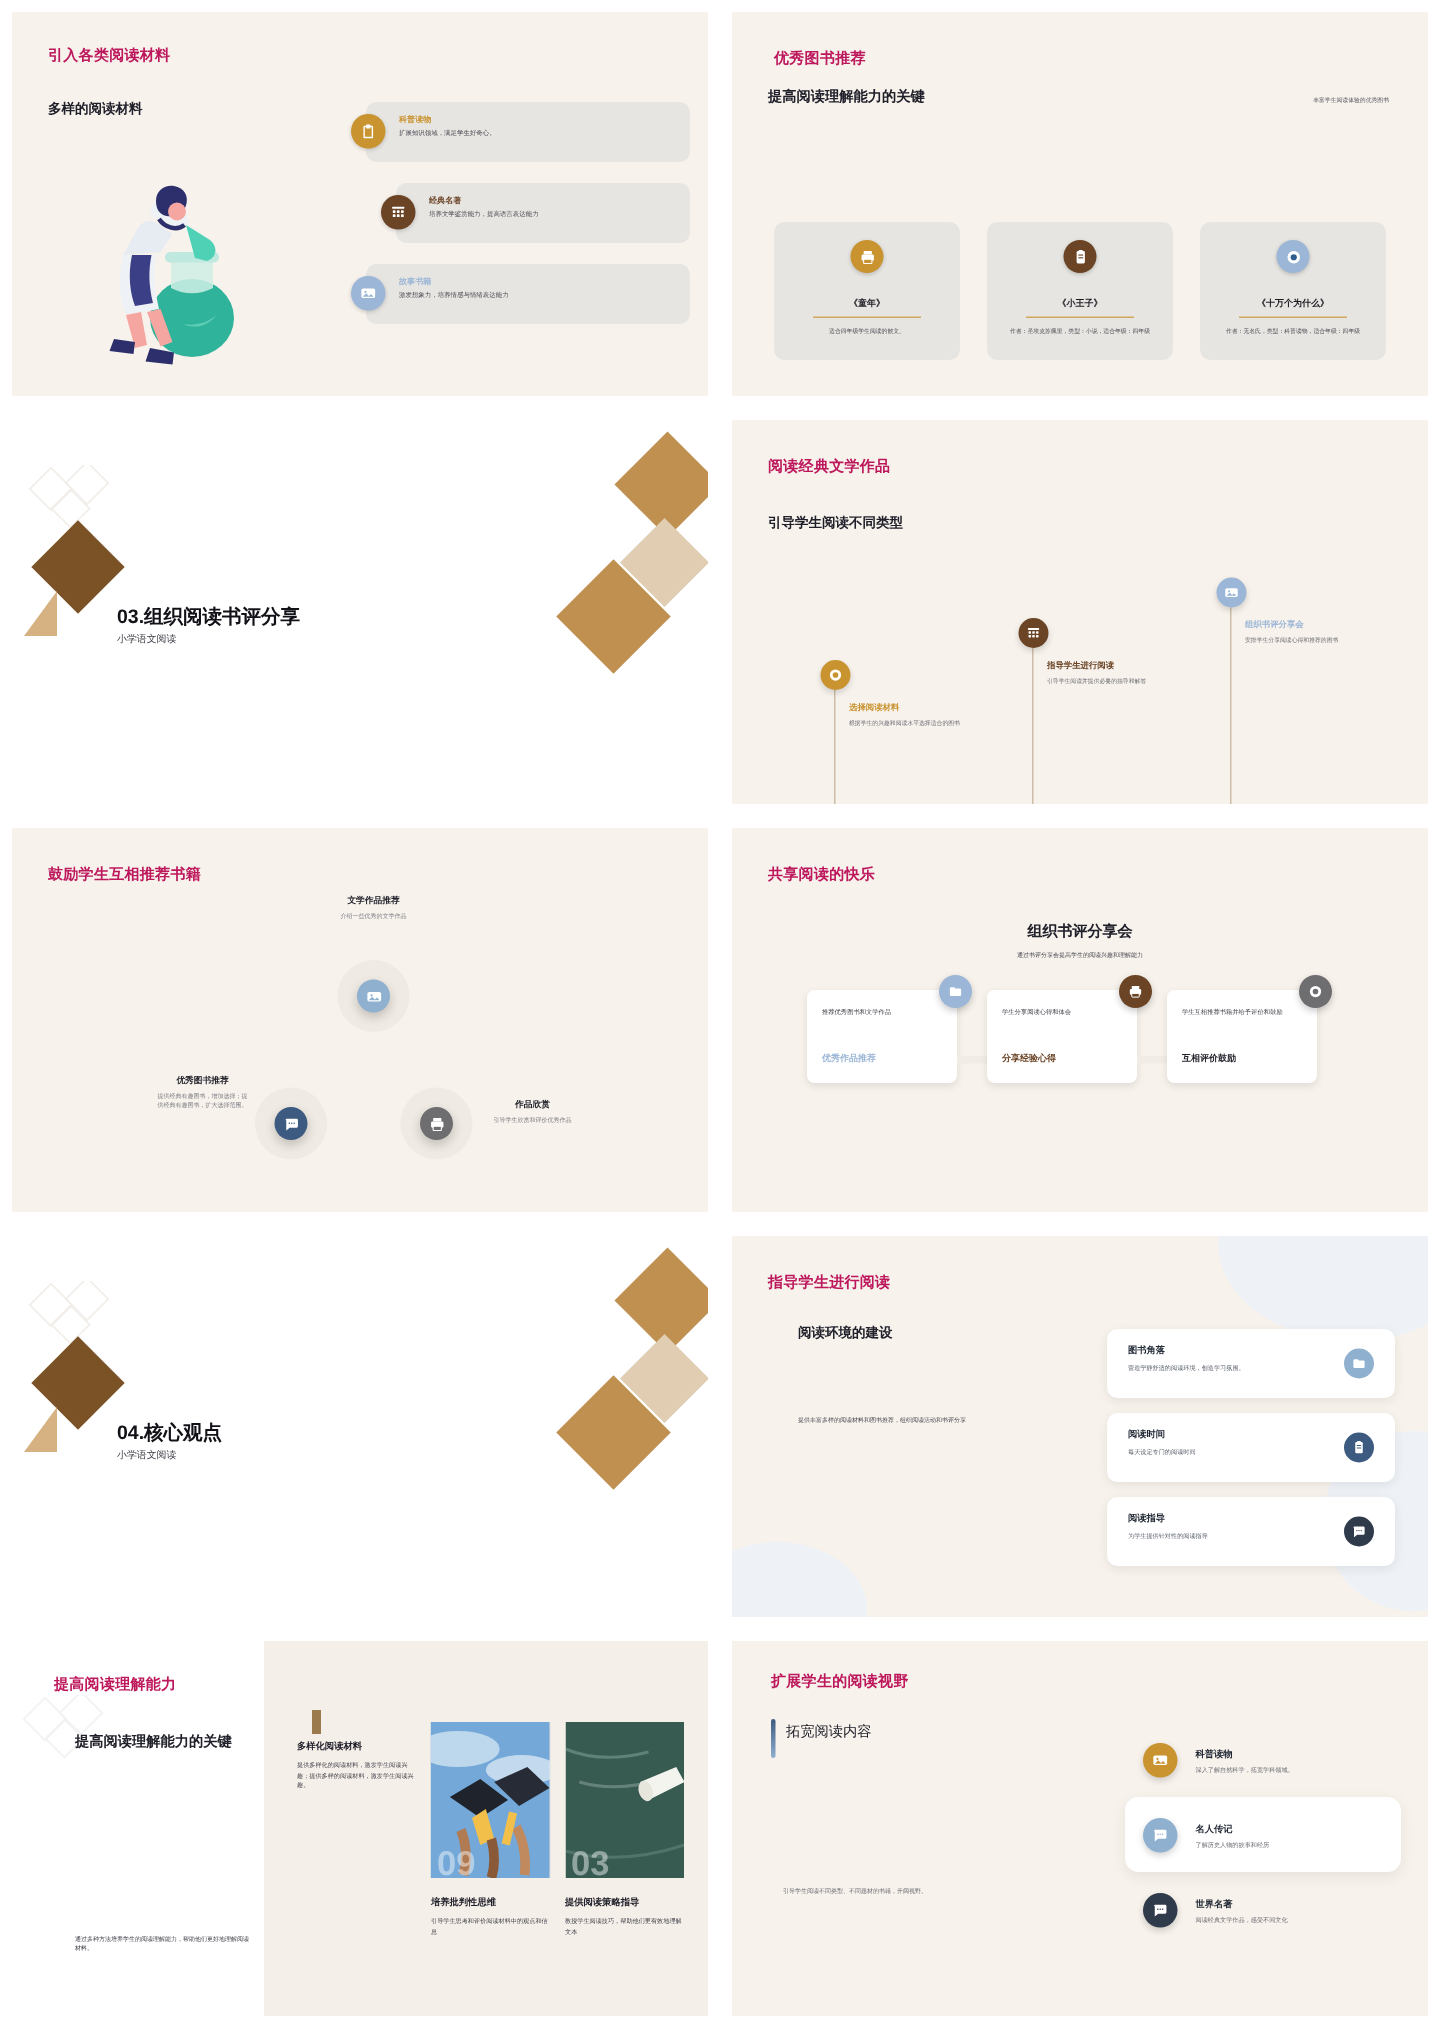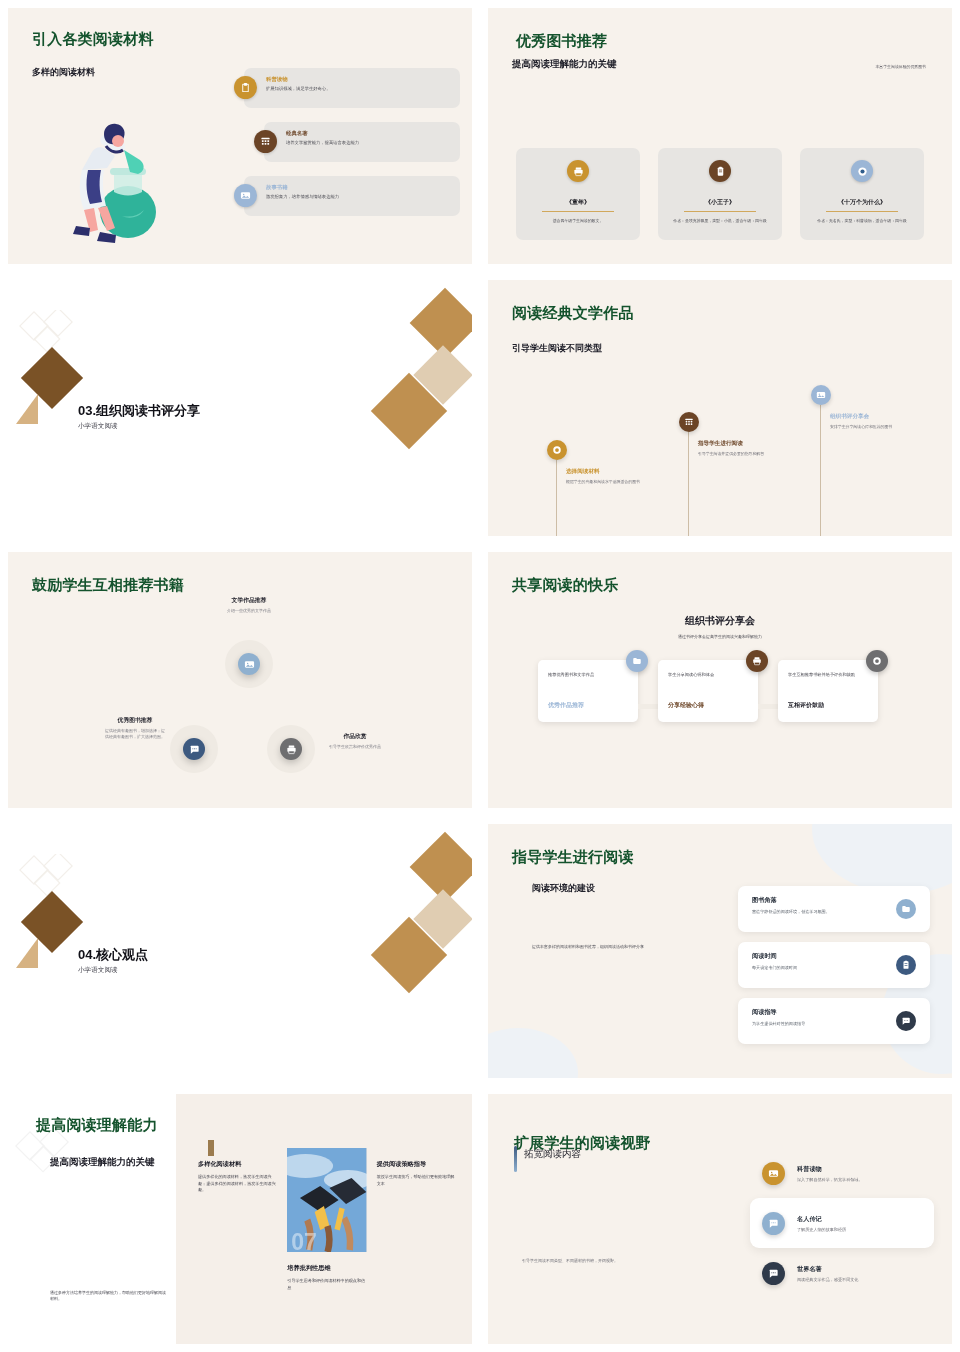--- a/index.html
+++ b/index.html
@@ -8,21 +8,21 @@
 
   .deck { width:960px; height:1352px; display:grid;
           grid-template-columns:480px 480px;
           grid-template-rows:272px 272px 272px 270px 266px; }
 
   .slide { position:relative; overflow:hidden; background:#ffffff; }
   .canvas { position:absolute; left:8px; top:8px; right:8px; bottom:8px;
             background:#f7f2ec; overflow:hidden; }
   .canvas.white { background:#ffffff; }
 
-  .h1 { font-weight:bold; font-size:15px; letter-spacing:.2px; color:#14532d; }
+  .h1 { font-weight:bold; font-size:10px; letter-spacing:.2px; color:#be185d; }
   .tiny { font-size:4.3px; line-height:1.55; color:#4a4a52; }
   .micro { font-size:3.9px; line-height:1.6; color:#6d6d75; }
 
   
   .s1-title { position:absolute; left:24px; top:22px; }
   .s1-sub   { position:absolute; left:24px; top:58px; font-weight:bold; font-size:9px; }
   .s1-list  { position:absolute; left:222px; top:56px; width:230px; }
   .s1-row { position:relative; height:46px; margin-bottom:8px; }
   .s1-card { position:absolute; top:4px; height:40px; border-radius:7px; background:#e7e5e2; }
   .s1-row.a .s1-card { left:14px; right:0; }
@@ -136,21 +136,21 @@
   .s9-cards{ position:absolute; left:190px; top:54px; right:16px; display:flex; gap:10px; }
   .s9-item { flex:1; }
   .s9-photo{ position:relative; width:100%; height:104px; background:#ddd; overflow:hidden; }
   .s9-pin  { position:absolute; left:10px; top:-8px; width:6px; height:16px; z-index:4; }
   .s9-num  { position:absolute; left:4px; bottom:-2px; font-size:23px; font-weight:bold;
              color:rgba(255,255,255,.45); line-height:1; }
   .s9-t    { margin-top:12px; font-weight:bold; font-size:6.2px; }
   .s9-d    { margin-top:5px; font-size:4.1px; line-height:1.6; color:#45454e; }
 
   
-  .s10-title{ position:absolute; left:26px; top:40px;text-align:center; }
+  .s10-title{ position:absolute; left:26px; top:20px;text-align:center; }
   .s10-bar  { position:absolute; left:26px; top:52px; width:3px; height:26px;
               background:linear-gradient(#3d5a80,#8fb0cf); border-radius:2px; }
   .s10-sub  { position:absolute; left:36px; top:54px; font-weight:normal; font-size:9.5px; }
   .s10-desc { position:absolute; left:34px; top:164px; font-size:4px; color:#6d6d75; }
   .s10-list { position:absolute; left:262px; right:18px; top:54px; }
   .s10-row  { position:relative; height:50px; display:flex; align-items:center;
               padding-left:12px; border-radius:9px; }
   .s10-row.card{ background:#fff; box-shadow:0 3px 10px rgba(0,0,0,.07); }
   .s10-ic   { width:23px; height:23px; border-radius:50%; flex:none;
               display:flex; align-items:center; justify-content:center;
@@ -644,32 +644,44 @@
               <ellipse cx="20" cy="18" rx="30" ry="12" fill="#cfe2f2" opacity=".8"></ellipse>
               <ellipse cx="66" cy="32" rx="26" ry="10" fill="#e6f0f8" opacity=".7"></ellipse>
               <path d="M14 50 l22 -12 l20 14 l-20 12 z" fill="#1f232b"></path>
               <path d="M46 40 l24 -10 l16 14 l-22 12 z" fill="#262b35"></path>
               <path d="M30 64 l10 -6 l6 20 l-10 4 z" fill="#f2c04a"></path>
               <path d="M22 72 q6 14 2 30" stroke="#b07a52" stroke-width="7" fill="none"></path>
               <path d="M44 78 q4 14 0 26" stroke="#8a5a38" stroke-width="7" fill="none"></path>
               <path d="M62 70 q8 14 6 32" stroke="#c08a5e" stroke-width="7" fill="none"></path>
               <rect x="54" y="60" width="6" height="22" fill="#f2c04a" transform="rotate(14 57 71)"></rect>
             </svg>
-            <div class="s9-num">07</div>
+            <div class="s9-num">09</div>
           </div>
           <div class="s9-pin">
               <svg width="6" height="16">
                 <rect width="6" height="16" fill="#8a8a8a"></rect>
               </svg>
             </div>
           <div class="s9-t">培养批判性思维</div>
           <div class="s9-d">引导学生思考和评价阅读材料中的观点和信息</div>
         </div>
 
         <div class="s9-item">
+          <div class="s9-photo">
+            <svg viewBox="0 0 86 104" width="100%" height="104" preserveAspectRatio="none">
+              <rect width="86" height="104" fill="#3f6358"></rect>
+              <rect width="86" height="104" fill="#2f5149" opacity=".5"></rect>
+              <path d="M0 18 q26 10 60 2" stroke="#9dbcae" stroke-width="2" fill="none" opacity=".4"></path>
+              <path d="M10 40 q30 8 66 -4" stroke="#cfe0d6" stroke-width="2" fill="none" opacity=".3"></path>
+              <path d="M54 40 l26 -10 l6 10 l-26 12 z" fill="#f4f4ee"></path>
+              <ellipse cx="58" cy="46" rx="5" ry="7" fill="#e6e6dd" transform="rotate(-22 58 46)"></ellipse>
+              <path d="M0 86 q40 10 86 -4" stroke="#8fae9f" stroke-width="2" fill="none" opacity=".3"></path>
+            </svg>
+            <div class="s9-num">03</div>
+          </div>
           <div class="s9-pin">
               <svg width="6" height="16">
                 <rect width="6" height="16" fill="#9b7b4e"></rect>
               </svg>
             </div>
           <div class="s9-t">提供阅读策略指导</div>
           <div class="s9-d">教授学生阅读技巧，帮助他们更有效地理解文本</div>
         </div>
       </div>
     </div>

